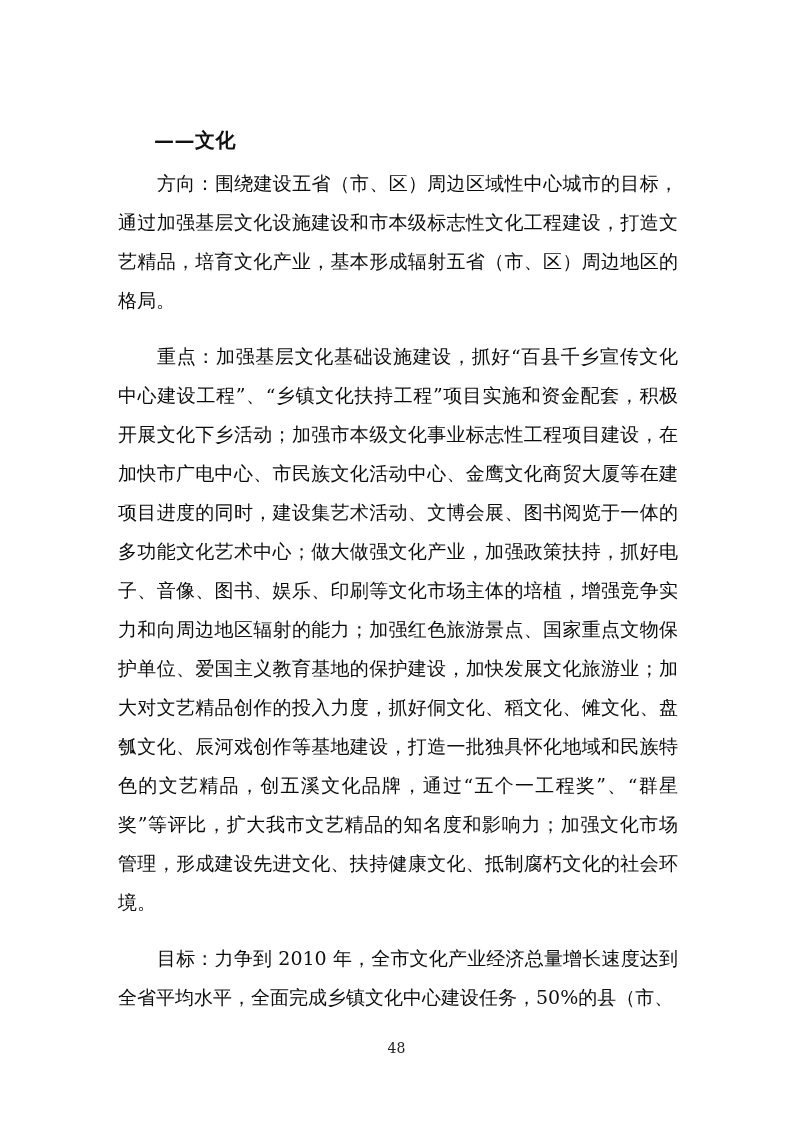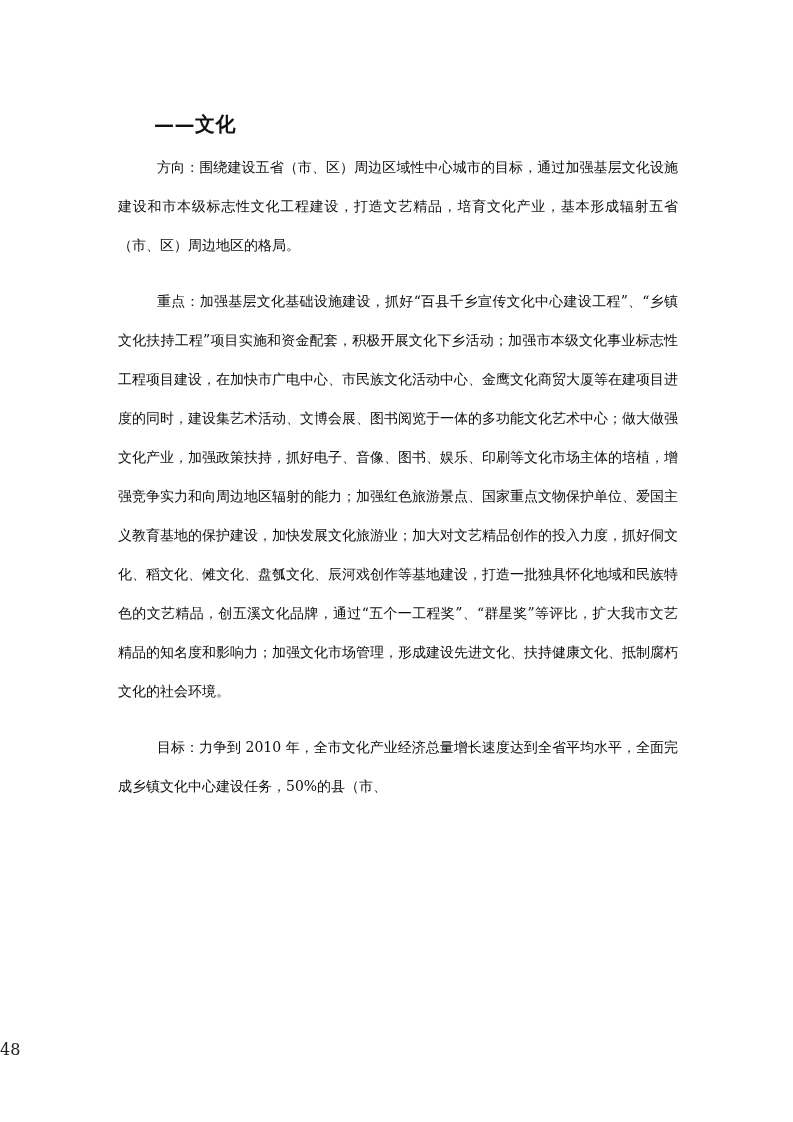--- a/index.html
+++ b/index.html
@@ -22,44 +22,45 @@
     top: 108px;
     width: 560px;
   }
   .doc-heading {
     font-family: "DejaVu Serif", "Liberation Serif", serif;
     font-size: 20px;
     font-weight: bold;
     color: #111111;
     text-indent: 36px;
     line-height: 1.6;
-    margin: 0 0 8px 0;
+    margin: 16px 0 8px 0;
     letter-spacing: 0.5px;
   }
   .para {
     font-family: "DejaVu Serif", "Liberation Serif", serif;
-    font-size: 14px;
+    font-size: 19px;
     color: #0d0d0d;
     line-height: 39px;
     margin: 0;
     text-align: justify;
     text-justify: inter-ideograph;
     text-indent: 39px;
     letter-spacing: 0px;
   }
   .para + .para {
     margin-top: 17px;
   }
   .page-number {
     position: absolute;
     left: 0;
     right: 0;
     top: 1040px;
+    text-align: center;
     font-family: "DejaVu Serif", "Liberation Serif", serif;
-    font-size: 16px;
+    font-size: 14px;
     color: #222222;
   }
 </style>
 </head>
 <body>
 
 <div class="page">
   <div class="content">
     <h1 class="doc-heading">——文化</h1>
     <p class="para">方向：围绕建设五省（市、区）周边区域性中心城市的目标，通过加强基层文化设施建设和市本级标志性文化工程建设，打造文艺精品，培育文化产业，基本形成辐射五省（市、区）周边地区的格局。</p>

